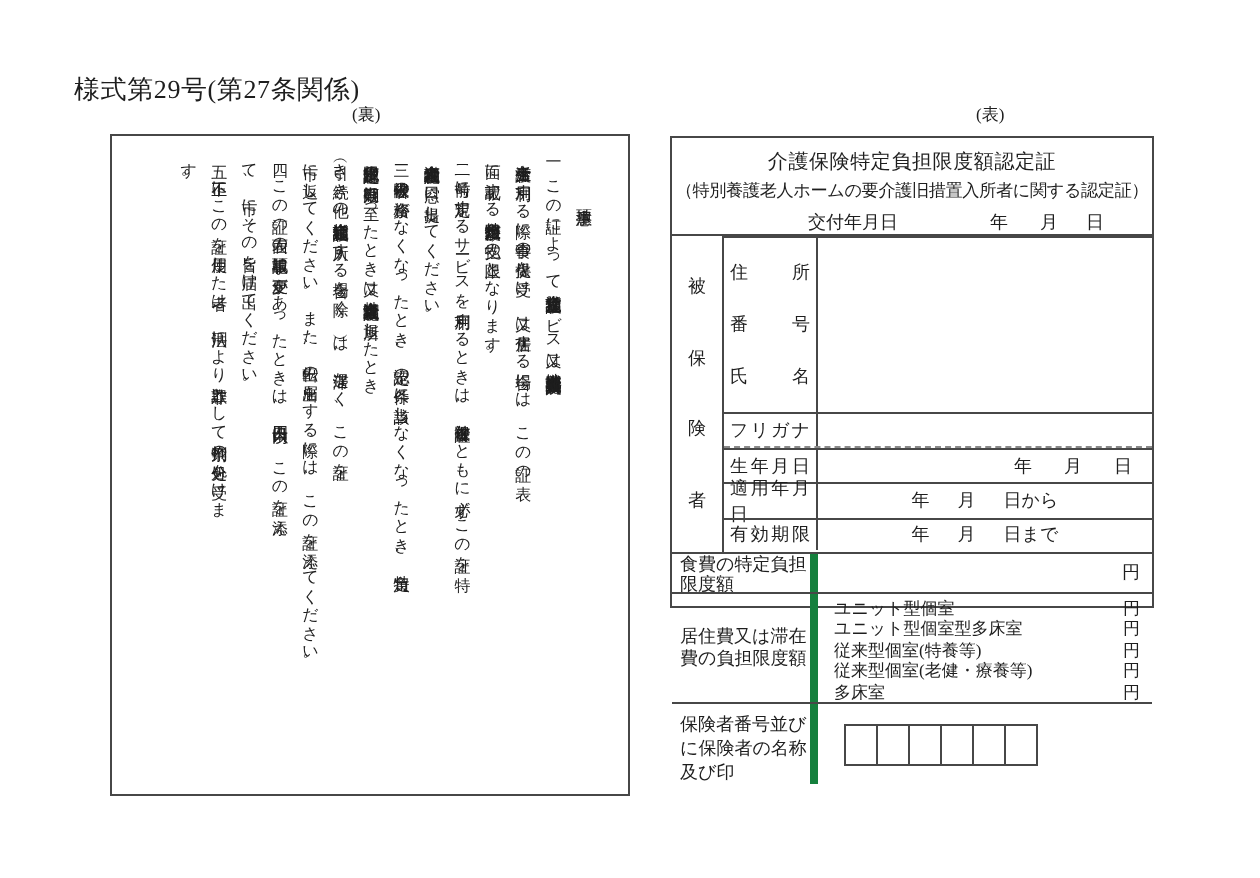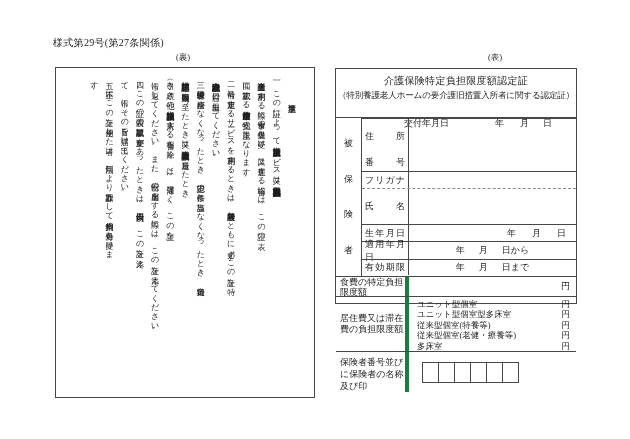--- a/index.html
+++ b/index.html
@@ -5,22 +5,22 @@
   * { margin:0; padding:0; box-sizing:border-box; }
   html,body { width:630px; height:439px; }
   body {
     background:#ffffff;
     color:#1e1e1e;
     font-family:"Liberation Serif","DejaVu Serif",serif;
     position:relative;
     overflow:hidden;
   }
   .form-number {
-    position:absolute; left:53px; top:36px;
-    font-size:10px; letter-spacing:.3px;
+    position:absolute; left:37px; top:36px;
+    font-size:13px; letter-spacing:.3px;
   }
   .side-label { position:absolute; top:52px; font-size:8.5px; }
   .side-label.back  { left:176px; }
   .side-label.front { left:488px; }
 
   
   .notes-box {
     position:absolute; left:55px; top:67px;
     width:260px; height:331px;
     border:1px solid #474747;
@@ -49,21 +49,21 @@
     background:#fff;
     display:flex; flex-direction:column;
   }
   .cert-header {
     height:49px; border-bottom:1px solid #474747;
     padding-top:5px;
   }
   .cert-title    { text-align:center; font-size:10px; letter-spacing:.3px; }
   .cert-subtitle { text-align:center; font-size:8.6px; margin-top:2px; letter-spacing:-.2px; }
   .issue-line {
-    display:flex; font-size:9px; margin-top:15px;
+    display:flex; font-size:9px; margin-top:3px;
     padding-left:68px; align-items:center;
   }
   .issue-line .u-year  { margin-left:46px; }
   .issue-line .u-month { margin-left:16px; }
   .issue-line .u-day   { margin-left:14px; }
 
   .cert-table { flex:1; display:flex; flex-direction:column; }
   .insured-group { display:flex; height:158px; }
   .insured-col {
     width:26px; border-right:1px solid #474747;
@@ -178,30 +178,30 @@
           <div class="f-value"></div>
         </div>
 
         <div class="f-row first r18">
           <div class="f-label">
               <span>番号</span>
             </div>
           <div class="f-value"></div>
         </div>
 
+        <div class="f-row r35 no-top">
+          <div class="f-label">
+              <span>氏名</span>
+            </div>
+          <div class="f-value"></div>
+        </div>
+
         <div class="f-row r18 dashed-bottom">
           <div class="f-label">
               <span>フリガナ</span>
-            </div>
-          <div class="f-value"></div>
-        </div>
-
-        <div class="f-row r35 no-top">
-          <div class="f-label">
-              <span>氏名</span>
             </div>
           <div class="f-value"></div>
         </div>
 
         <div class="f-row r17">
           <div class="f-label">
               <span>生年月日</span>
             </div>
           <div class="f-value right">
             <span>年</span>

